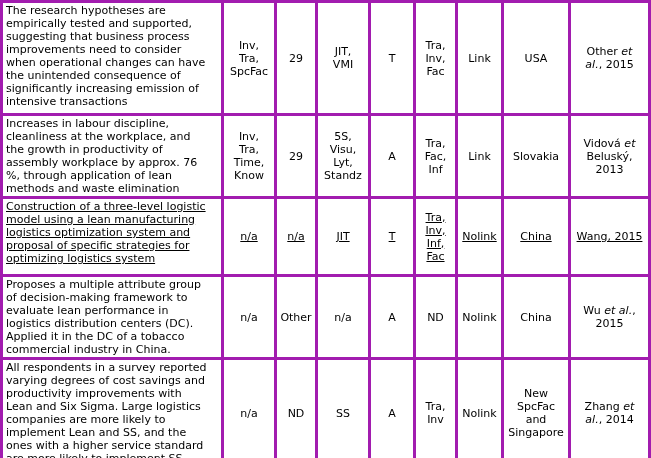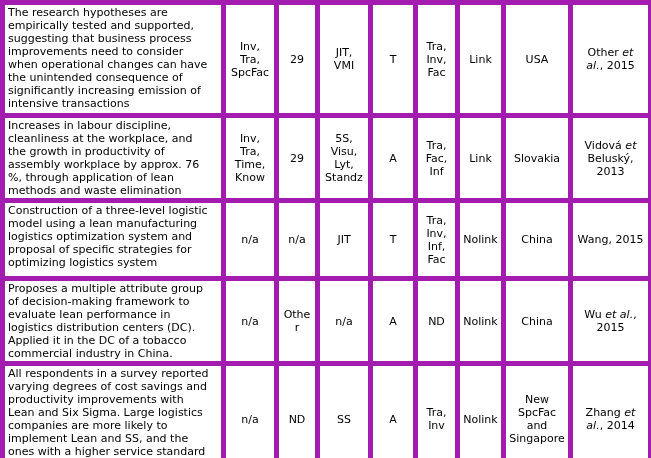--- a/index.html
+++ b/index.html
@@ -15,21 +15,21 @@
     color: #000000;
     overflow: hidden;
   }
   table.studies {
     border-collapse: collapse;
     table-layout: fixed;
     width: 649px;
     margin: 0;
   }
   td {
-    border: 5px solid #a21caf;
+    border: 3px solid #a21caf;
     font-size: 11px;
     line-height: 13px;
     text-align: center;
     vertical-align: middle;
     padding: 1px 3px;
     white-space: pre-line;
     overflow: hidden;
     word-wrap: break-word;
   }
   td.desc {
@@ -103,21 +103,21 @@
     <td>Tra,
 Fac,
 Inf</td>
     <td>Link</td>
     <td>Slovakia</td>
     <td><span>Vidová </span><span class="it">et</span><span>
 Beluský,
 2013</span></td>
   </tr>
 
-  <tr style="height:78px;">
+  <tr style="height:78px;text-decoration:underline;">
     <td class="desc">Construction of a three-level logistic
 model using a lean manufacturing
 logistics optimization system and
 proposal of specific strategies for
 optimizing logistics system</td>
     <td>n/a</td>
     <td>n/a</td>
     <td>JIT</td>
     <td>T</td>
     <td>Tra,

